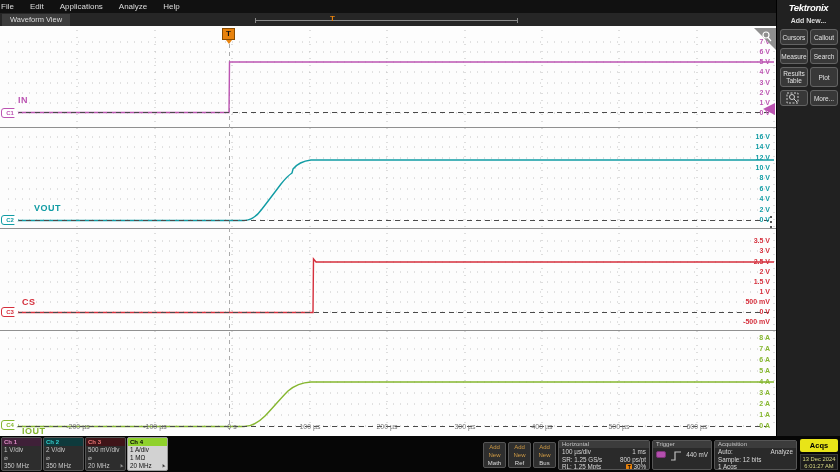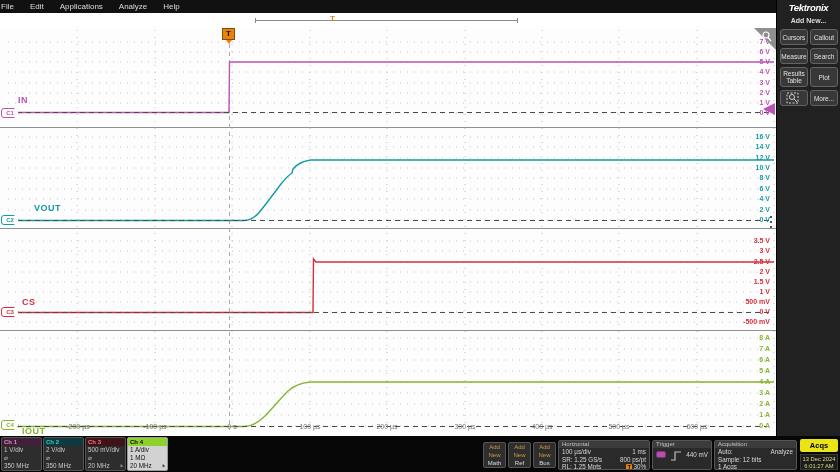--- a/index.html
+++ b/index.html
@@ -83,20 +83,23 @@
 <div class="screen">
 
   <div class="menubar">
     <span>File</span>
     <span>Edit</span>
     <span>Applications</span>
     <span>Analyze</span>
     <span>Help</span>
   </div>
 
+  <div class="tabbar">
+    <div class="wf-tab">Waveform View</div>
+  </div>
   <div class="hpos">
     <div class="line"></div>
     <span class="tmark">T</span>
   </div>
 
   <div class="plot">
     <svg width="776" height="410">
 
       <path d="M77 4V398M155 4V398M232 4V398M310 4V398M387 4V398M465 4V398M542 4V398M619 4V398M697 4V398M774 4V398" stroke="#bdbdbd" stroke-width="1" stroke-dasharray="1 6" fill="none"></path>
       <path d="M8 16H770M8 26H770M8 36H770M8 46H770M8 57H770M8 67H770M8 77H770M8 87H770M8 111H770M8 121H770M8 132H770M8 142H770M8 152H770M8 163H770M8 173H770M8 184H770M8 194H770M8 215H770M8 225H770M8 236H770M8 246H770M8 256H770M8 266H770M8 276H770M8 286H770M8 296H770M8 312H770M8 323H770M8 334H770M8 345H770M8 356H770M8 367H770M8 378H770M8 389H770M8 400H770" stroke="#c4c4c4" stroke-width="1" stroke-dasharray="1 6" fill="none"></path>

